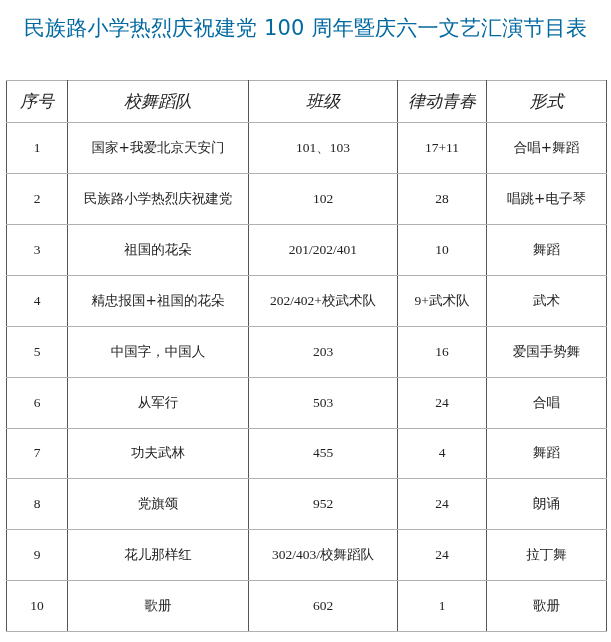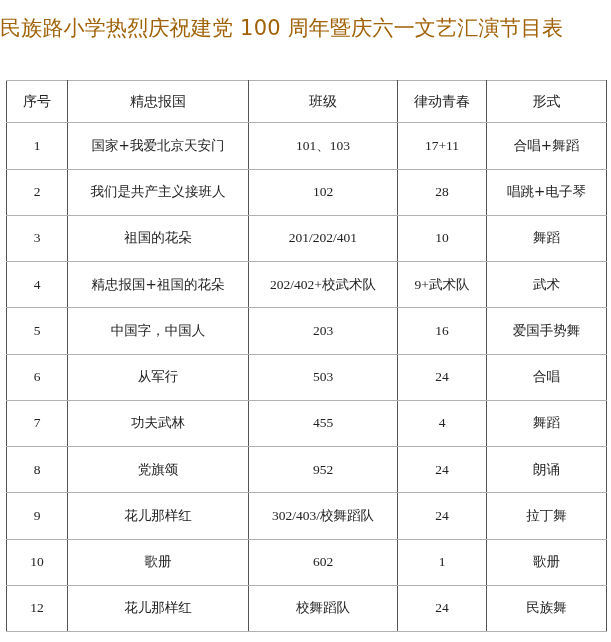--- a/index.html
+++ b/index.html
@@ -1,28 +1,28 @@
 <!DOCTYPE html>
 <html><head>
   <meta charset="utf-8">
   <style>
     html, body { margin: 0; padding: 0; background: #ffffff; }
     body { width: 611px; height: 642px; position: relative; overflow: hidden;
            font-family: "DejaVu Sans", "Liberation Sans", sans-serif; color: #222; }
-    .title { position: absolute; left: 0; top: 14px; width: 514px; text-align: center;
-             font-size: 21px; letter-spacing: 0.2px; color: #a16207; white-space: nowrap; }
+    .title { position: absolute; left: 0; top: 14px; width: 611px; text-align: center;
+             font-size: 21px; letter-spacing: 0.2px; color: #0369a1; white-space: nowrap; }
     table.prog { position: absolute; left: 6px; top: 80px; width: 600px; height: 552px;
                  border-collapse: collapse; table-layout: fixed; }
     table.prog th, table.prog td {
       text-align: center; vertical-align: middle; font-weight: normal;
       border-left: 1px solid #555; border-right: 1px solid #555;
       border-top: 1px solid #b0b0b0; border-bottom: 1px solid #b0b0b0;
       font-size: 13.5px; color: #222; padding: 0; white-space: nowrap; overflow: hidden;
     }
-    table.prog th { font-size: 14px; }
+    table.prog th { font-size: 17px; font-style: italic; }
     table.prog { border: 1px solid #999; }
     .num { font-family: "Liberation Serif", "DejaVu Serif", serif; font-size: 14px; }
     col.c1 { width: 61px; } col.c2 { width: 181px; } col.c3 { width: 149px; }
     col.c4 { width: 89px; } col.c5 { width: 120px; }
     tr { height: 42.4px; }
   </style>
 </head>
 <body>
 
 <div class="title">民族路小学热烈庆祝建党 100 周年暨庆六一文艺汇演节目表</div>
@@ -31,37 +31,37 @@
   <colgroup>
       <col class="c1">
       <col class="c2">
       <col class="c3">
       <col class="c4">
       <col class="c5">
     </colgroup>
   <thead>
     <tr>
       <th>序号</th>
-      <th>精忠报国</th>
+      <th>校舞蹈队</th>
       <th>班级</th>
       <th>律动青春</th>
       <th>形式</th>
     </tr>
   </thead>
   <tbody id="tbody">
       <tr>
         <td class="num">1</td>
         <td>国家+我爱北京天安门</td>
         <td class="num">101、103</td>
         <td class="num">17+11</td>
         <td>合唱+舞蹈</td>
       </tr>
       <tr>
         <td class="num">2</td>
-        <td>我们是共产主义接班人</td>
+        <td>民族路小学热烈庆祝建党</td>
         <td class="num">102</td>
         <td class="num">28</td>
         <td>唱跳+电子琴</td>
       </tr>
       <tr>
         <td class="num">3</td>
         <td>祖国的花朵</td>
         <td class="num">201/202/401</td>
         <td class="num">10</td>
         <td>舞蹈</td>
@@ -108,21 +108,14 @@
         <td class="num">24</td>
         <td>拉丁舞</td>
       </tr>
       <tr>
         <td class="num">10</td>
         <td>歌册</td>
         <td class="num">602</td>
         <td class="num">1</td>
         <td>歌册</td>
       </tr>
-      <tr>
-        <td class="num">12</td>
-        <td>花儿那样红</td>
-        <td class="num">校舞蹈队</td>
-        <td class="num">24</td>
-        <td>民族舞</td>
-      </tr>
     </tbody>
 </table>
 
 </body></html>

